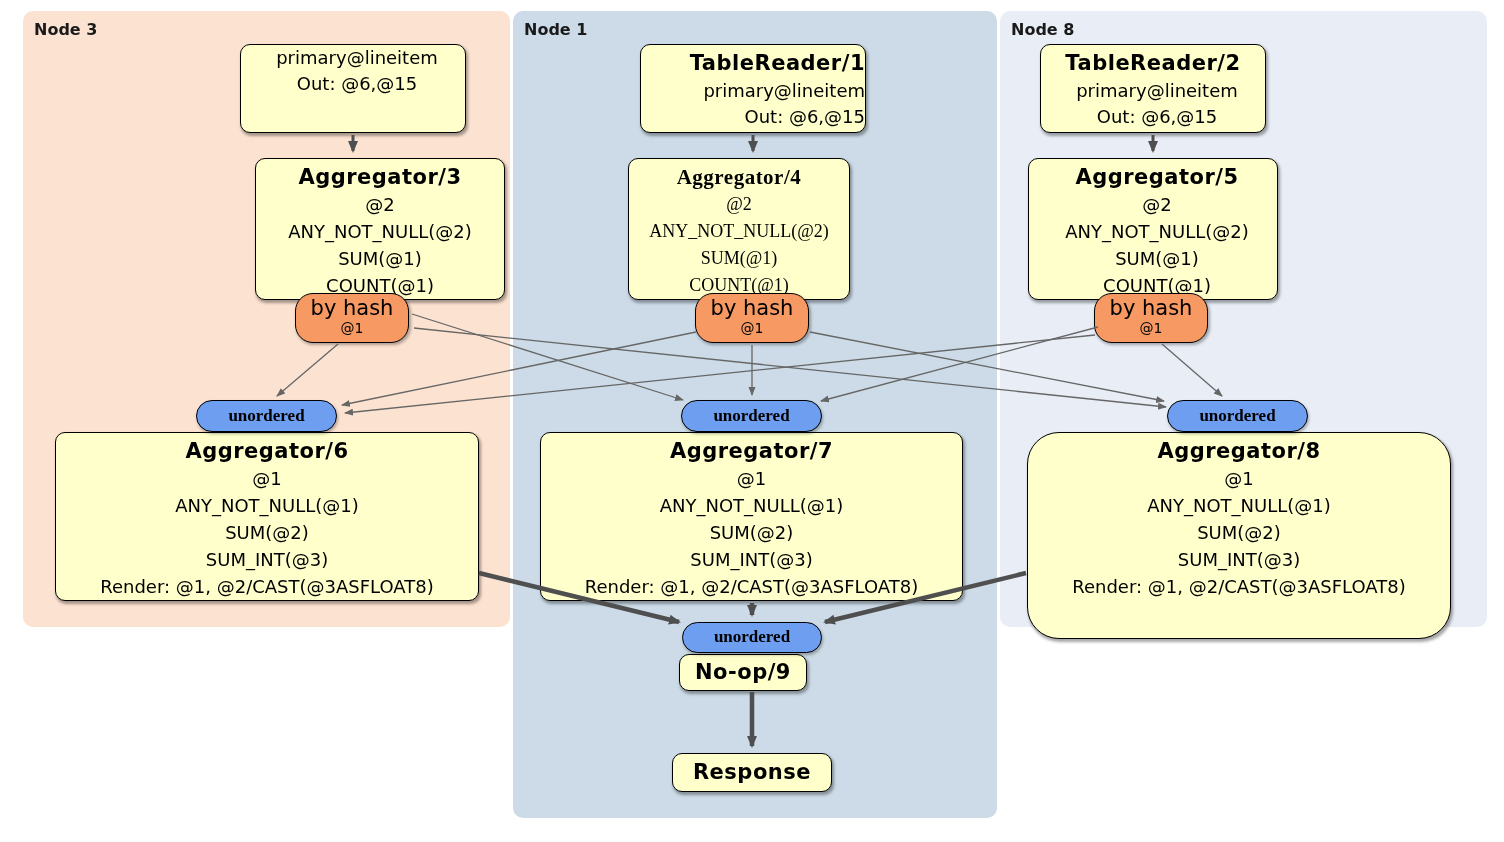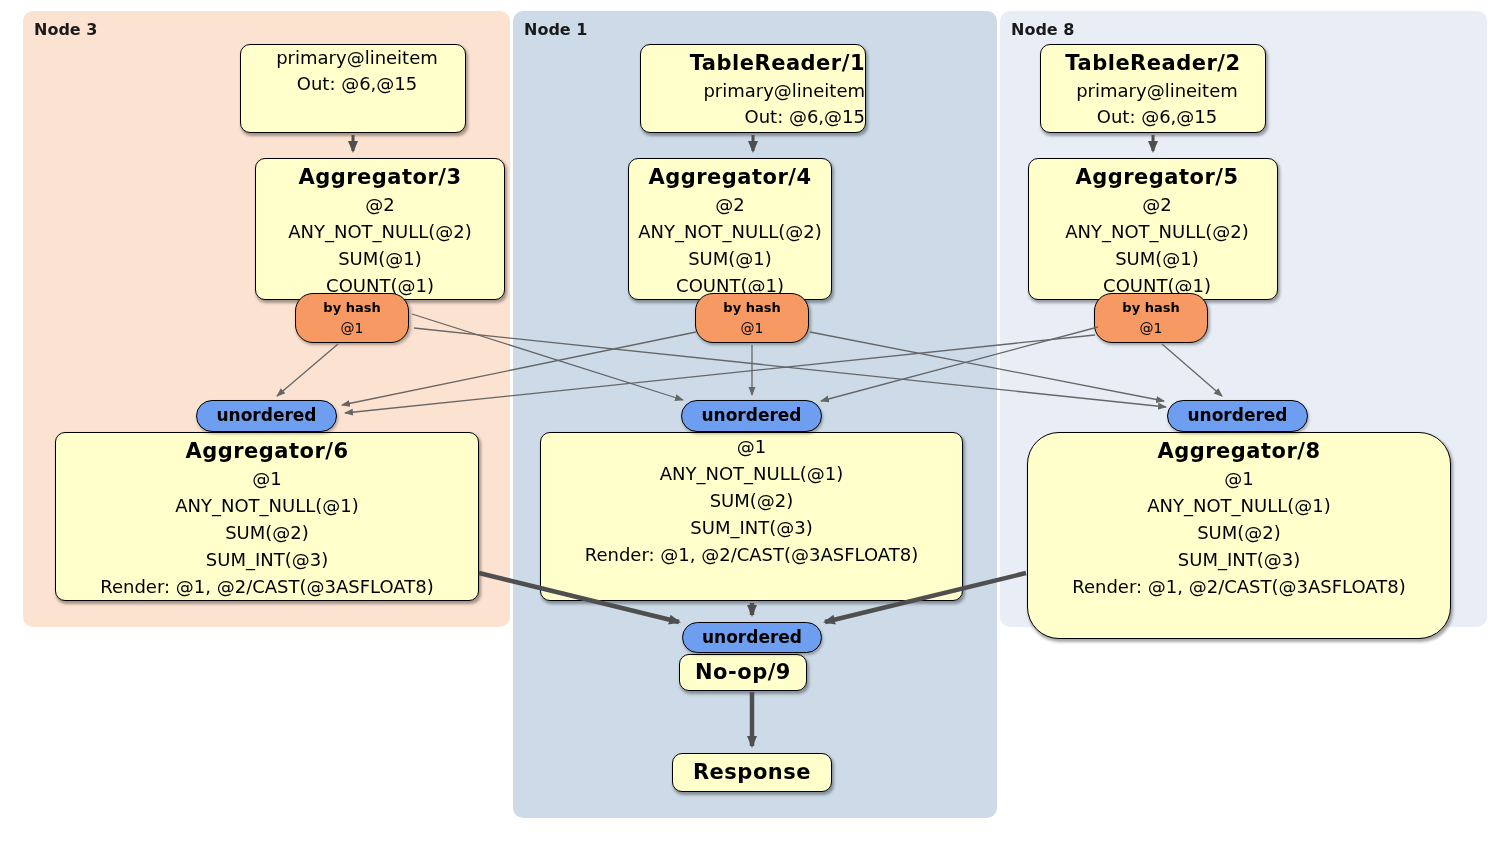--- a/index.html
+++ b/index.html
@@ -53,33 +53,33 @@
   .router {
     position: absolute;
     box-sizing: border-box;
     background: #f79963;
     border: 1.5px solid #000;
     border-radius: 18px;
     box-shadow: 1.5px 2px 3px rgba(0,0,0,0.3);
     text-align: center;
     z-index: 3;
   }
-  .router-label { font-size: 13px; font-weight: bold; line-height: 24px; padding-top: 2px; }
+  .router-label { font-size: 21px; font-weight: normal; line-height: 24px; padding-top: 2px; }
   .router-detail { font-size: 14px; line-height: 17px; }
   .sync {
     position: absolute;
     box-sizing: border-box;
     background: #6e9ef0;
     border: 1.5px solid #000;
     border-radius: 16px;
     box-shadow: 1px 2px 3px rgba(0,0,0,0.3);
     text-align: center;
     z-index: 3;
   }
-  .sync-label { font-size: 17px; font-weight: bold; line-height: 29px; }
+  .sync-label { font-size: 17px; font-weight: bold; line-height: 29px; font-family: Liberation Serif, serif; }
   #edges {
     position: absolute;
     left: 0; top: 0;
     z-index: 4;
     pointer-events: none;
   }
 </style>
 </head>
 <body>
 
@@ -110,21 +110,21 @@
     <div class="box-line">Out: @6,@15</div>
   </div>
 
   <div class="box" style="left:228px; top:158px; width:250px; height:142px;margin-left:27px;">
     <div class="box-title">Aggregator/3</div>
     <div class="box-line">@2</div>
     <div class="box-line">ANY_NOT_NULL(@2)</div>
     <div class="box-line">SUM(@1)</div>
     <div class="box-line">COUNT(@1)</div>
   </div>
-  <div class="box" style="left:628px; top:158px; width:204px; height:142px;">
+  <div class="box" style="left:628px; top:158px; width:222px; height:142px;font-family:Liberation Serif, serif;">
     <div class="box-title">Aggregator/4</div>
     <div class="box-line">@2</div>
     <div class="box-line">ANY_NOT_NULL(@2)</div>
     <div class="box-line">SUM(@1)</div>
     <div class="box-line">COUNT(@1)</div>
   </div>
   <div class="box" style="left:1028px; top:158px; width:250px; height:142px;padding-left:8px;">
     <div class="box-title">Aggregator/5</div>
     <div class="box-line">@2</div>
     <div class="box-line">ANY_NOT_NULL(@2)</div>
@@ -157,20 +157,21 @@
 
   <div class="box" style="left:55px; top:432px; width:424px; height:169px;">
     <div class="box-title">Aggregator/6</div>
     <div class="box-line">@1</div>
     <div class="box-line">ANY_NOT_NULL(@1)</div>
     <div class="box-line">SUM(@2)</div>
     <div class="box-line">SUM_INT(@3)</div>
     <div class="box-line">Render: @1, @2/CAST(@3ASFLOAT8)</div>
   </div>
   <div class="box" style="left:540px; top:432px; width:423px; height:169px;">
+    <div class="box-title">Aggregator/7</div>
     <div class="box-line">@1</div>
     <div class="box-line">ANY_NOT_NULL(@1)</div>
     <div class="box-line">SUM(@2)</div>
     <div class="box-line">SUM_INT(@3)</div>
     <div class="box-line">Render: @1, @2/CAST(@3ASFLOAT8)</div>
   </div>
   <div class="box" style="left:1027px; top:432px; width:424px; height:207px;border-radius:32px;">
     <div class="box-title">Aggregator/8</div>
     <div class="box-line">@1</div>
     <div class="box-line">ANY_NOT_NULL(@1)</div>

